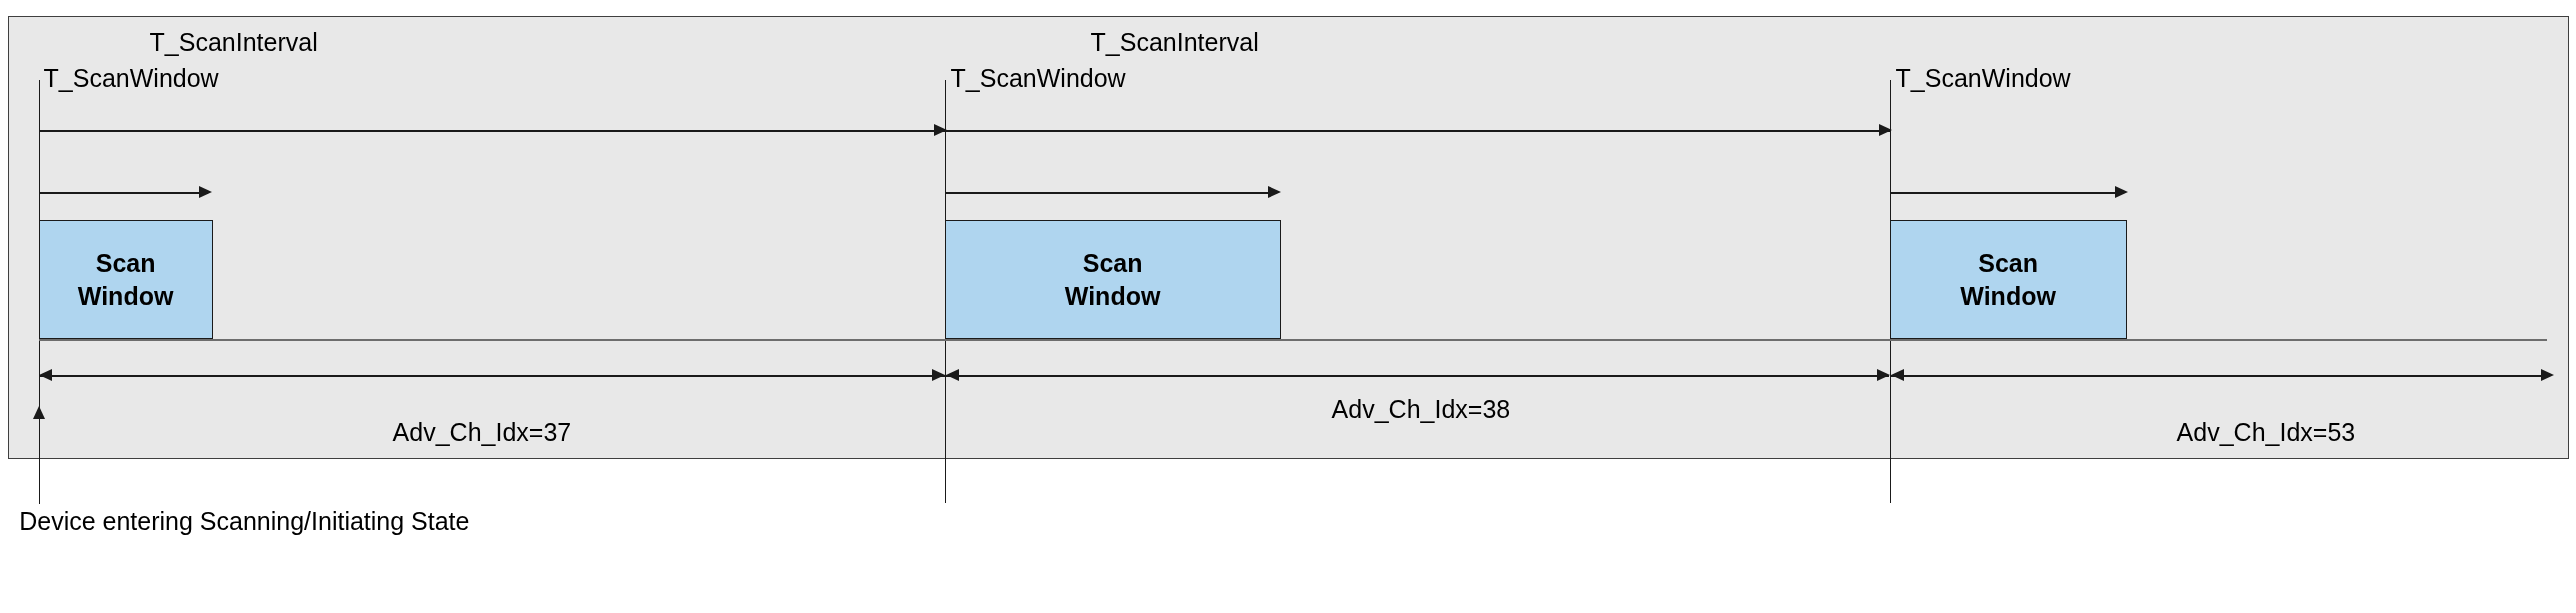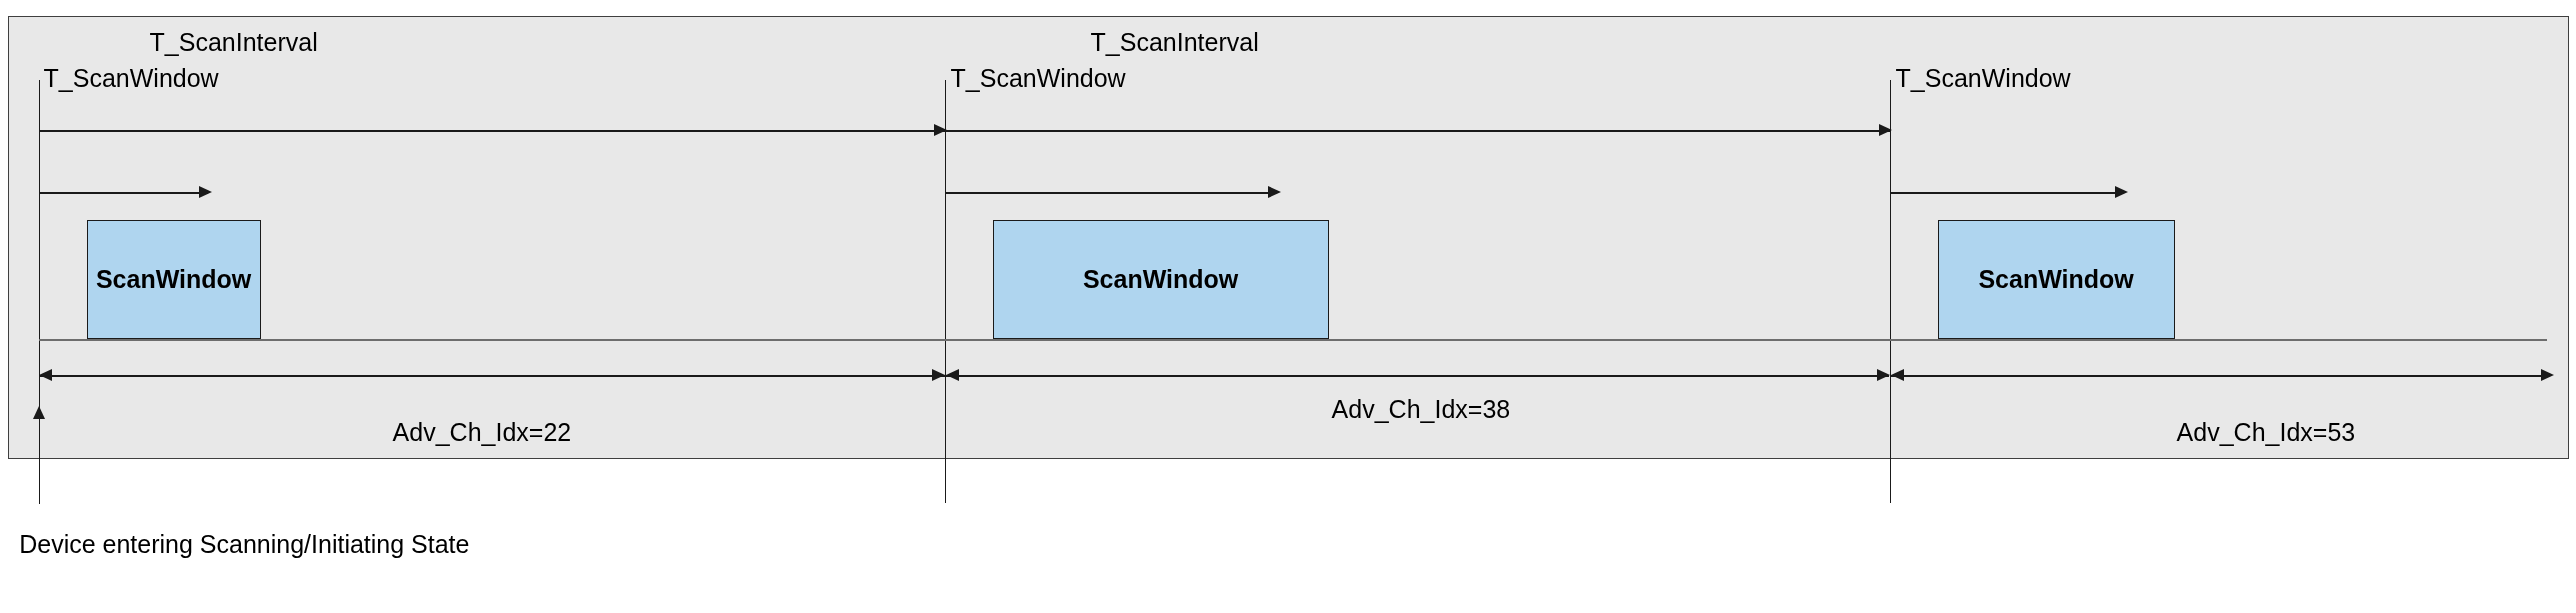--- a/index.html
+++ b/index.html
@@ -32,23 +32,23 @@
   }
   .arrow-u{
     position:absolute;width:0;height:0;
     border-left:6.8px solid transparent;border-right:6.8px solid transparent;
     border-bottom:13px solid #1a1a1a;
   }
 
   
   .scanbox{
     position:absolute;background:#afd5ef;border:1.5px solid #1a1a1a;
-    box-sizing:border-box;display:flex;flex-direction:row;
+    box-sizing:border-box;display:flex;flex-direction:column;
     align-items:center;justify-content:center;
-    font-weight:bold;font-size:25px;color:#000;line-height:1.32;margin-left:48px;
+    font-weight:bold;font-size:25px;color:#000;line-height:1.32;
   }
   .scanbox span{display:block;}
 
   
   .lbl{position:absolute;font-size:25px;color:#000;white-space:nowrap;}
   .lbl-interval{font-size:25px;}
   .lbl-window{font-size:25px;text-align:center;}
   .lbl-adv{font-size:25px;}
   .lbl-foot{font-size:25px;}
 </style>
@@ -95,32 +95,32 @@
     <div class="scanbox" style="left:1881px;top:203px;width:237px;height:119px;">
       <span>Scan</span>
       <span>Window</span>
     </div>
 
     <div class="hline gray" style="left:30px;top:322px;width:2508px;"></div>
 
     <div class="hline" style="left:30px;top:358px;width:906px;"></div>
     <div class="arrow-l" style="left:30px;  top:352px;"></div>
     <div class="arrow-r" style="left:923px;top:352px;"></div>
-    <div class="lbl lbl-adv" style="left:384px;top:401px;">Adv_Ch_Idx=22</div>
+    <div class="lbl lbl-adv" style="left:384px;top:401px;">Adv_Ch_Idx=37</div>
 
     <div class="hline" style="left:937px;top:358px;width:943px;"></div>
     <div class="arrow-l" style="left:937px;top:352px;"></div>
     <div class="arrow-r" style="left:1868px;top:352px;"></div>
     <div class="lbl lbl-adv" style="left:1323px;top:378px;">Adv_Ch_Idx=38</div>
 
     <div class="hline" style="left:1882px;top:358px;width:655px;"></div>
     <div class="arrow-l" style="left:1882px;top:352px;"></div>
     <div class="arrow-r" style="left:2532px;top:352px;"></div>
     <div class="lbl lbl-adv" style="left:2168px;top:401px;">Adv_Ch_Idx=53</div>
 
     <div class="vline" style="left:30px;top:393px;height:94px;"></div>
     <div class="arrow-u" style="left:24px;top:389px;"></div>
 
-    <div class="lbl lbl-foot" style="left:10.6px;top:513px;">Device entering Scanning/Initiating State</div>
+    <div class="lbl lbl-foot" style="left:10.6px;top:490px;">Device entering Scanning/Initiating State</div>
 
   </div>
 </div>
 
 
 </body></html>

